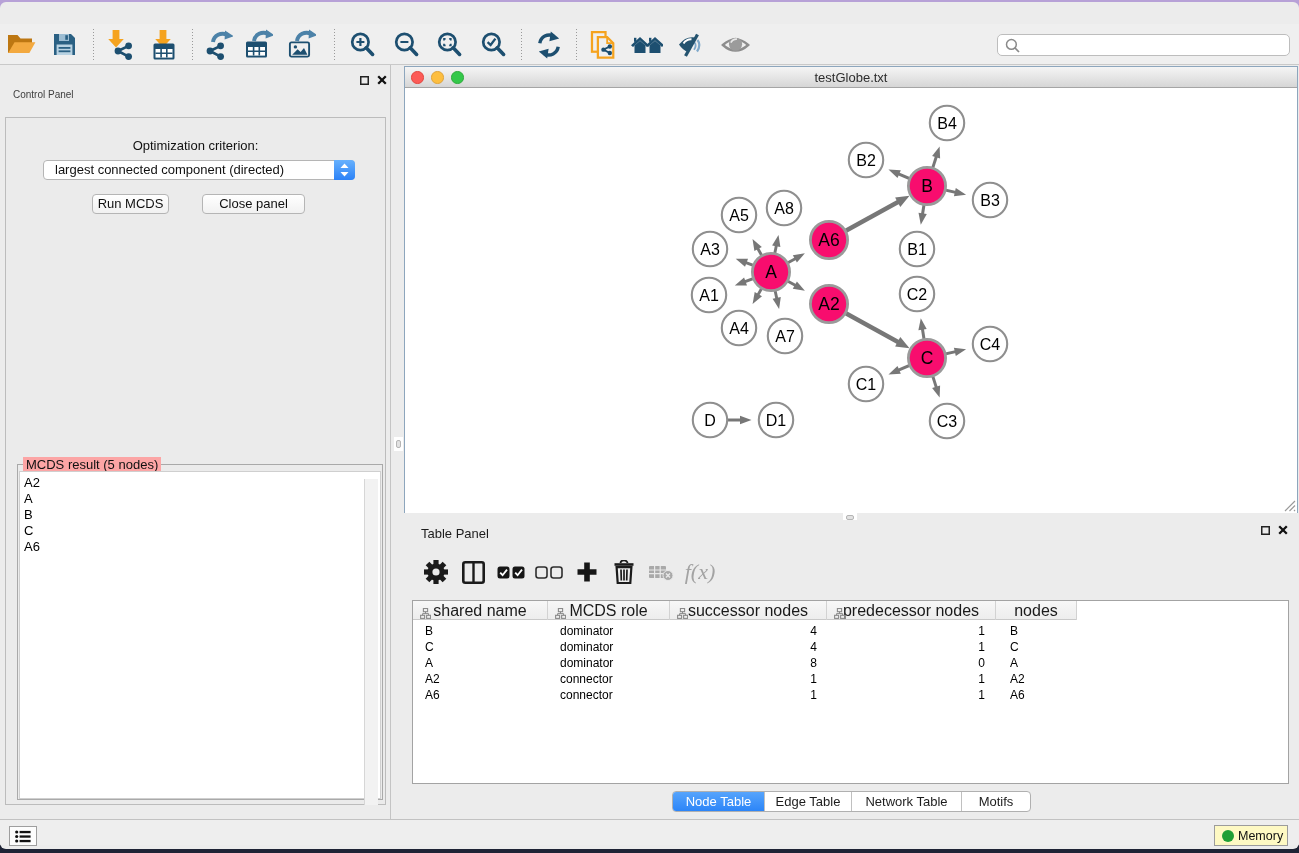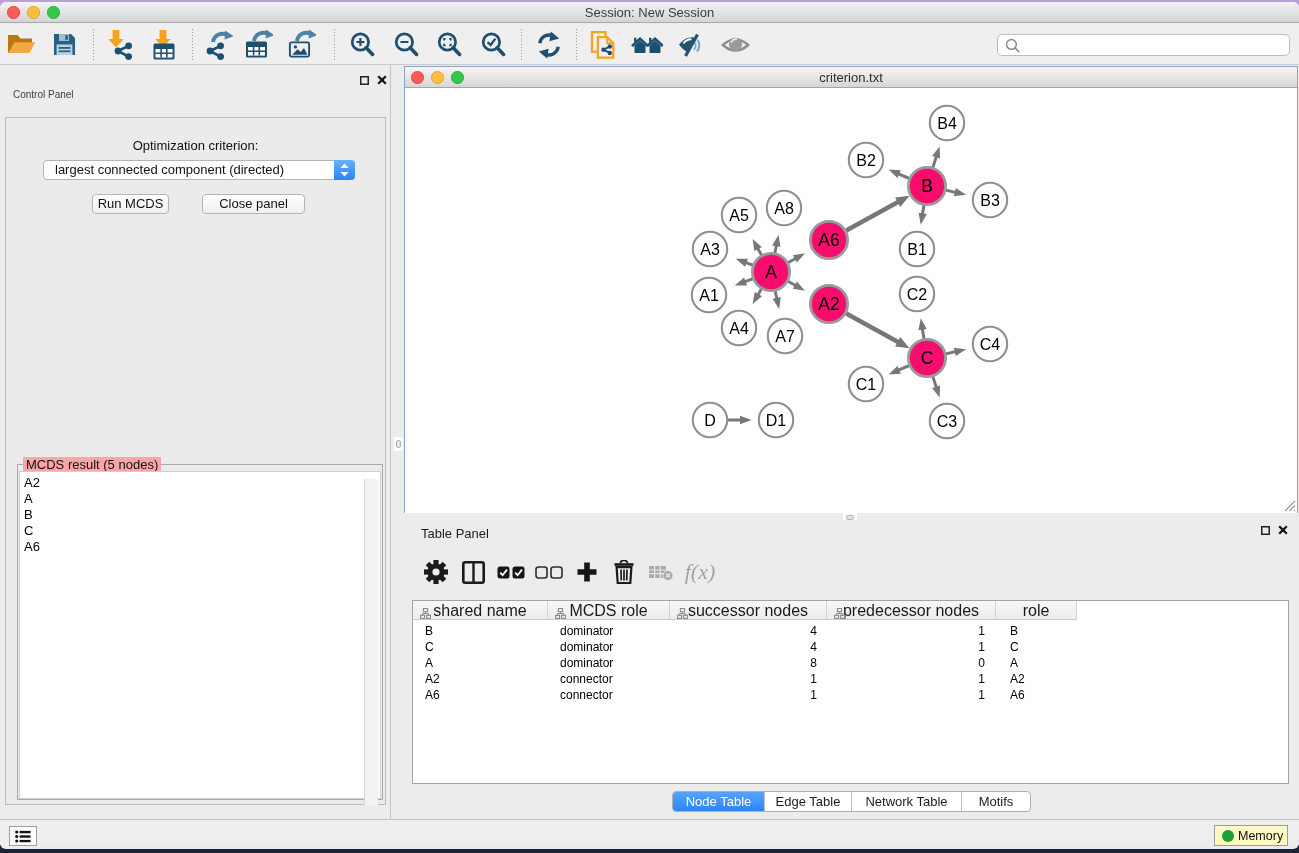--- a/index.html
+++ b/index.html
@@ -45,26 +45,20 @@
 .tr{position:absolute;width:660px;height:16px;font-size:12px;color:#000}
 .td{position:absolute;top:1px}
 .tdr{position:absolute;top:1px;text-align:right}
 #bottomtabs{position:absolute;left:280px;top:271px;height:21px;display:flex;border:1px solid #b0b0b0;border-radius:4px;background:#fff;overflow:hidden}
 #memory{position:absolute;left:1214px;top:5px;width:74px;height:21px;background:#fef9c3;border:1px solid #9c9c9c;font-size:12.5px;color:#111}
 #listbtn{position:absolute;left:9px;top:6px;width:28px;height:20px;background:#fdfdfd;border:1px solid #9e9e9e}
 </style></head>
 <body>
 <div id="deskbottom"></div>
 <div id="app">
-  <div id="titlebar">
-    <div class="tl" style="left:7px;background:#fc5b57;border:0.5px solid #e2463f"></div>
-    <div class="tl" style="left:27px;background:#fdbe3f;border:0.5px solid #e0a43a"></div>
-    <div class="tl" style="left:47px;background:#34c84a;border:0.5px solid #2eab3c"></div>
-    <div id="titletext">Session: New Session</div>
-  </div>
   <div id="toolbar">
       <div class="ticon" style="left:6px;width:30px">
         <svg width="30" height="25" viewBox="0 0 30 25">
           <path d="M2 21 V3 h9.5 l3 3.5 H26 v5" fill="#bd7712"></path>
           <path d="M2.2 21 L8.5 10.2 H29.4 L23.4 21 Z" fill="#f3a93f"></path>
         </svg>
       </div>
       <div class="ticon" style="left:51px;width:26px">
         <svg width="25" height="25" viewBox="0 0 25 25">
           <path d="M2 2 h17 l4 4 v17 H2 Z" fill="#2a6083"></path>
@@ -267,21 +261,21 @@
         <div style="position:absolute;left:2px;top:3px;width:5px;height:8px;background:#e2e2e2;border:1px solid #b5b5b5;border-radius:2px"></div>
       </div>
       <div style="position:absolute;left:843px;top:448px;width:14px;height:8px;background:#fff">
         <div style="position:absolute;left:3px;top:1.5px;width:8px;height:5px;background:#e2e2e2;border:1px solid #b5b5b5;border-radius:2px"></div>
       </div>
       <div id="netwin">
       <div id="nwtitle">
         <div class="tl" style="left:6px;top:4px;background:#fc5b57;border:0.5px solid #e2463f"></div>
         <div class="tl" style="left:26px;top:4px;background:#fdbe3f;border:0.5px solid #e0a43a"></div>
         <div class="tl" style="left:46px;top:4px;background:#34c84a;border:0.5px solid #2eab3c"></div>
-        <div id="nwtext">criterion.txt</div>
+        <div id="nwtext">testGlobe.txt</div>
       </div>
       <div id="nwcanvas">
           <svg width="893" height="425" viewBox="0 0 893 425" style="position:absolute;left:0;top:0">
 <line x1="366.0" y1="183.0" x2="338.7" y2="193.1" stroke="#777" stroke-width="2.9"></line>
 <polygon points="329.8,196.4 339.1,188.5 342.0,196.4" fill="#777"></polygon>
 <line x1="366.0" y1="183.0" x2="339.6" y2="173.1" stroke="#777" stroke-width="2.9"></line>
 <polygon points="330.7,169.7 343.0,169.8 340.0,177.7" fill="#777"></polygon>
 <line x1="366.0" y1="183.0" x2="352.4" y2="206.9" stroke="#777" stroke-width="2.9"></line>
 <polygon points="347.6,215.1 349.7,203.1 357.0,207.2" fill="#777"></polygon>
 <line x1="366.0" y1="183.0" x2="352.1" y2="158.3" stroke="#777" stroke-width="2.9"></line>
@@ -453,21 +447,21 @@
                   <rect x="0.6" y="7.3" width="4" height="3.1" fill="none" stroke="#8a8a8a" stroke-width="1.1"></rect>
                   <rect x="6.6" y="7.3" width="4" height="3.1" fill="none" stroke="#8a8a8a" stroke-width="1.1"></rect>
                   <path d="M5.5 3.7 V5.6 M2.6 7.3 V5.6 H8.6 V7.3" fill="none" stroke="#8a8a8a" stroke-width="1"></path>
                 </svg></span>successor nodes</div>
             <div class="th" style="left:414px;width:169px"><span class="thico"><svg width="11" height="11" viewBox="0 0 11 11">
                   <rect x="3.4" y="0.5" width="4.2" height="3.2" fill="none" stroke="#8a8a8a" stroke-width="1.1"></rect>
                   <rect x="0.6" y="7.3" width="4" height="3.1" fill="none" stroke="#8a8a8a" stroke-width="1.1"></rect>
                   <rect x="6.6" y="7.3" width="4" height="3.1" fill="none" stroke="#8a8a8a" stroke-width="1.1"></rect>
                   <path d="M5.5 3.7 V5.6 M2.6 7.3 V5.6 H8.6 V7.3" fill="none" stroke="#8a8a8a" stroke-width="1"></path>
                 </svg></span>predecessor nodes</div>
-            <div class="th" style="left:583px;width:81px">role</div>
+            <div class="th" style="left:583px;width:81px">nodes</div>
           </div>
         <div class="tr" style="top:22px">
             <span class="td" style="left:12px">B</span>
             <span class="td" style="left:147px">dominator</span>
             <span class="tdr" style="left:257px;width:147px">4</span>
             <span class="tdr" style="left:414px;width:158px">1</span>
             <span class="td" style="left:597px">B</span>
           </div>
           <div class="tr" style="top:38px">
             <span class="td" style="left:12px">C</span>

